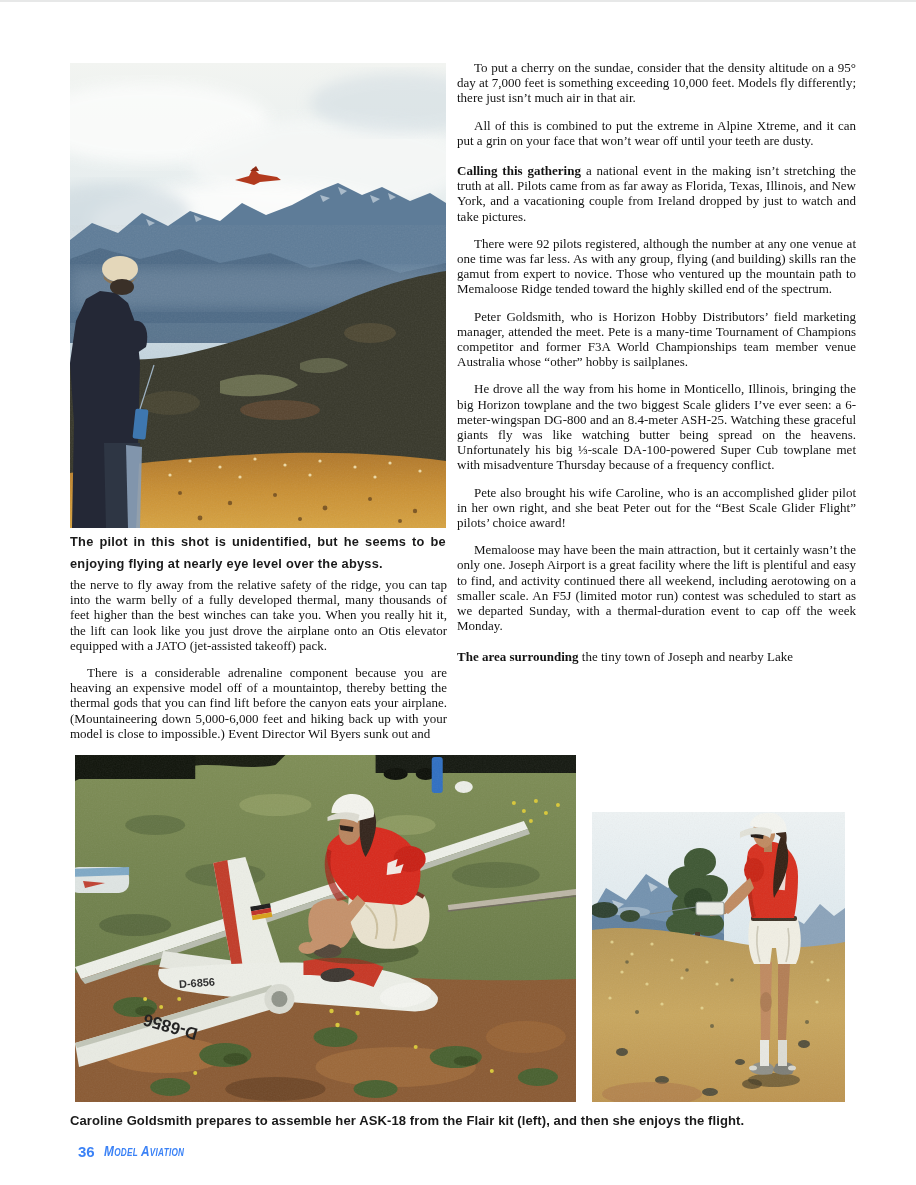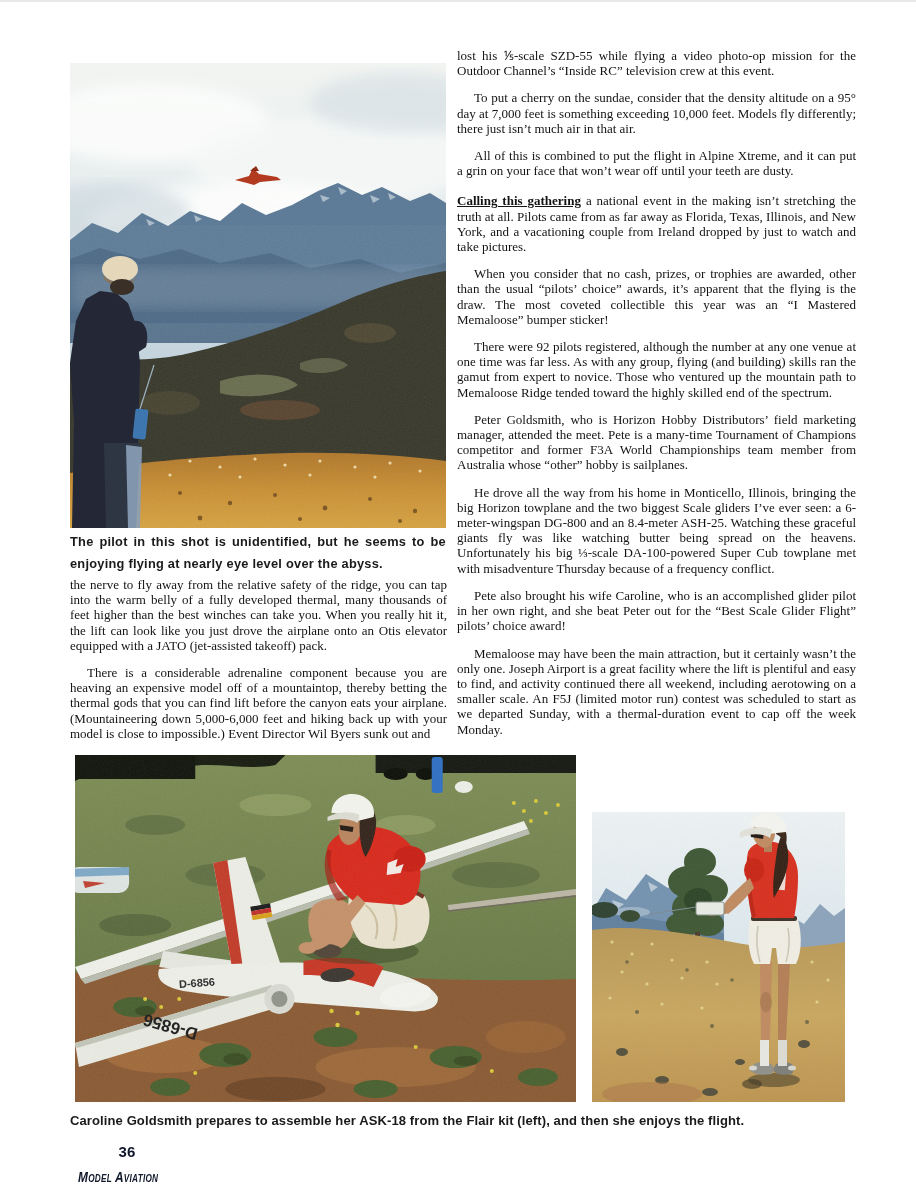--- a/index.html
+++ b/index.html
@@ -9,27 +9,27 @@
   .ph{position:absolute;display:block;}
   .ph-top{left:70px;top:63px;width:376px;height:465px;}
   .ph-bl{left:75px;top:755px;width:501px;height:347px;}
   .ph-br{left:592px;top:812px;width:253px;height:290px;}
   .col{position:absolute;}
   .col-left{left:70px;top:577px;width:377px;}
   .col-right{left:457px;top:48px;width:399px;}
   .col p{margin:0;font-size:13px;line-height:15.2px;text-align:justify;}
   .col p.ind{text-indent:17px;margin-top:12px;}
   .col p.sp{margin-top:15px;}
-  .col b{font-weight:bold;text-decoration:underline;}
+  .col b{font-weight:bold;}
   .cap{position:absolute;margin:0;font-family:"Liberation Sans",sans-serif;font-weight:bold;color:#1a1a1a;}
   .cap-top{left:70px;top:531px;width:376px;font-size:12.8px;line-height:22px;text-align:justify;letter-spacing:.25px;}
   .cap-bottom{left:70px;top:1113px;width:840px;font-size:13.3px;white-space:nowrap;letter-spacing:.1px;
               transform:scaleX(.98);transform-origin:left;}
-  .footer{position:absolute;left:78px;top:1143px;display:flex;align-items:center;gap:9px;
-          font-family:"Liberation Sans",sans-serif;color:#0f172a;flex-direction:column;}
+  .footer{position:absolute;left:78px;top:1143px;display:flex;align-items:flex-start;gap:9px;
+          font-family:"Liberation Sans",sans-serif;color:#3b82f6;}
   .pno{font-size:15px;font-weight:bold;}
   .mag{font-size:14.5px;font-weight:bold;font-style:italic;font-variant:small-caps;letter-spacing:.3px;
        transform:scaleX(.82);transform-origin:left;display:inline-block;}
 </style>
 </head>
 <body>
 
 <div class="page">
   <div class="page-edge"></div>
 
@@ -122,30 +122,29 @@
   </svg>
 
   <p class="cap cap-top">The pilot in this shot is unidentified, but he seems to be enjoying flying at nearly eye level over the abyss.</p>
 
   <div class="col col-left">
     <p>the nerve to fly away from the relative safety of the ridge, you can tap into the warm belly of a fully developed thermal, many thousands of feet higher than the best winches can take you. When you really hit it, the lift can look like you just drove the airplane onto an Otis elevator equipped with a JATO (jet-assisted takeoff) pack.</p>
     <p class="ind">There is a considerable adrenaline component because you are heaving an expensive model off of a mountaintop, thereby betting the thermal gods that you can find lift before the canyon eats your airplane. (Mountaineering down 5,000-6,000 feet and hiking back up with your model is close to impossible.) Event Director Wil Byers sunk out and</p>
   </div>
 
   <div class="col col-right">
-    <p>lost his ⅕-scale SZD-55 while flying a video photo-op mission for the Outdoor Channel’s “Inside RC” television crew at this event.</p>
     <p class="ind">To put a cherry on the sundae, consider that the density altitude on a 95° day at 7,000 feet is something exceeding 10,000 feet. Models fly differently; there just isn’t much air in that air.</p>
-    <p class="ind">All of this is combined to put the flight in Alpine Xtreme, and it can put a grin on your face that won’t wear off until your teeth are dusty.</p>
+    <p class="ind">All of this is combined to put the extreme in Alpine Xtreme, and it can put a grin on your face that won’t wear off until your teeth are dusty.</p>
     <p class="sp"><b>Calling this gathering</b><span> a national event in the making isn’t stretching the truth at all. Pilots came from as far away as Florida, Texas, Illinois, and New York, and a vacationing couple from Ireland dropped by just to watch and take pictures.</span></p>
-    <p class="ind">When you consider that no cash, prizes, or trophies are awarded, other than the usual “pilots’ choice” awards, it’s apparent that the flying is the draw. The most coveted collectible this year was an “I Mastered Memaloose” bumper sticker!</p>
     <p class="ind">There were 92 pilots registered, although the number at any one venue at one time was far less. As with any group, flying (and building) skills ran the gamut from expert to novice. Those who ventured up the mountain path to Memaloose Ridge tended toward the highly skilled end of the spectrum.</p>
-    <p class="ind">Peter Goldsmith, who is Horizon Hobby Distributors’ field marketing manager, attended the meet. Pete is a many-time Tournament of Champions competitor and former F3A World Championships team member from Australia whose “other” hobby is sailplanes.</p>
+    <p class="ind">Peter Goldsmith, who is Horizon Hobby Distributors’ field marketing manager, attended the meet. Pete is a many-time Tournament of Champions competitor and former F3A World Championships team member venue Australia whose “other” hobby is sailplanes.</p>
     <p class="ind">He drove all the way from his home in Monticello, Illinois, bringing the big Horizon towplane and the two biggest Scale gliders I’ve ever seen: a 6-meter-wingspan DG-800 and an 8.4-meter ASH-25. Watching these graceful giants fly was like watching butter being spread on the heavens. Unfortunately his big ⅓-scale DA-100-powered Super Cub towplane met with misadventure Thursday because of a frequency conflict.</p>
     <p class="ind">Pete also brought his wife Caroline, who is an accomplished glider pilot in her own right, and she beat Peter out for the “Best Scale Glider Flight” pilots’ choice award!</p>
     <p class="ind">Memaloose may have been the main attraction, but it certainly wasn’t the only one. Joseph Airport is a great facility where the lift is plentiful and easy to find, and activity continued there all weekend, including aerotowing on a smaller scale. An F5J (limited motor run) contest was scheduled to start as we departed Sunday, with a thermal-duration event to cap off the week Monday.</p>
+    <p class="sp"><b>The area surrounding</b><span> the tiny town of Joseph and nearby Lake</span></p>
   </div>
 
   <svg class="ph ph-bl" viewBox="0 0 500 347" preserveAspectRatio="none">
     <defs>
       <linearGradient id="g2" x1="0" y1="0" x2="0" y2="1">
         <stop offset="0" stop-color="#7e8d55"></stop>
           <stop offset="1" stop-color="#687a47"></stop>
       </linearGradient>
       <filter id="gr2">
           <feTurbulence type="fractalNoise" baseFrequency="0.75" numOctaves="2"></feTurbulence>

